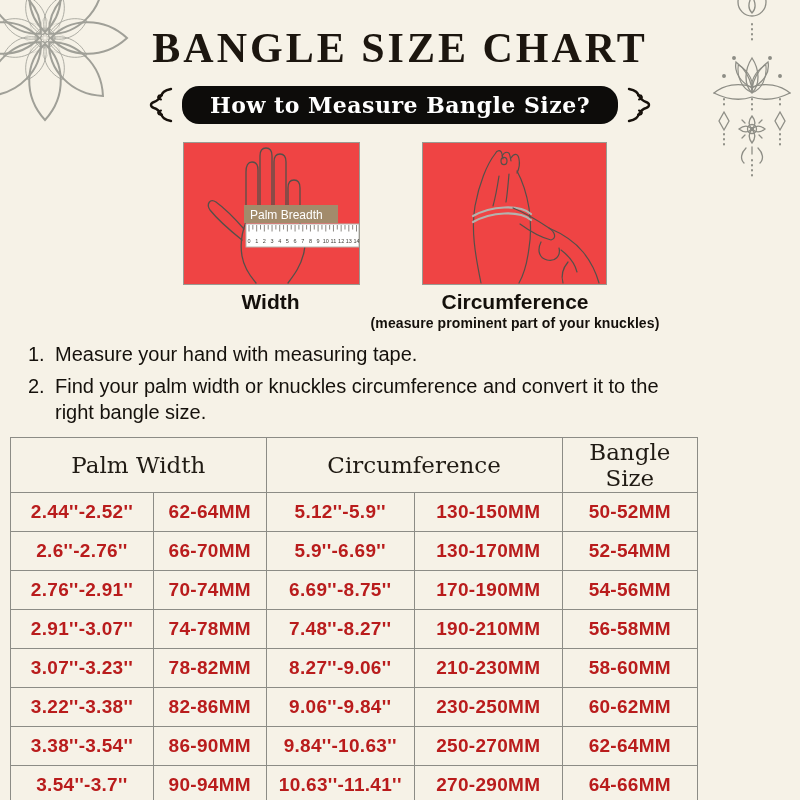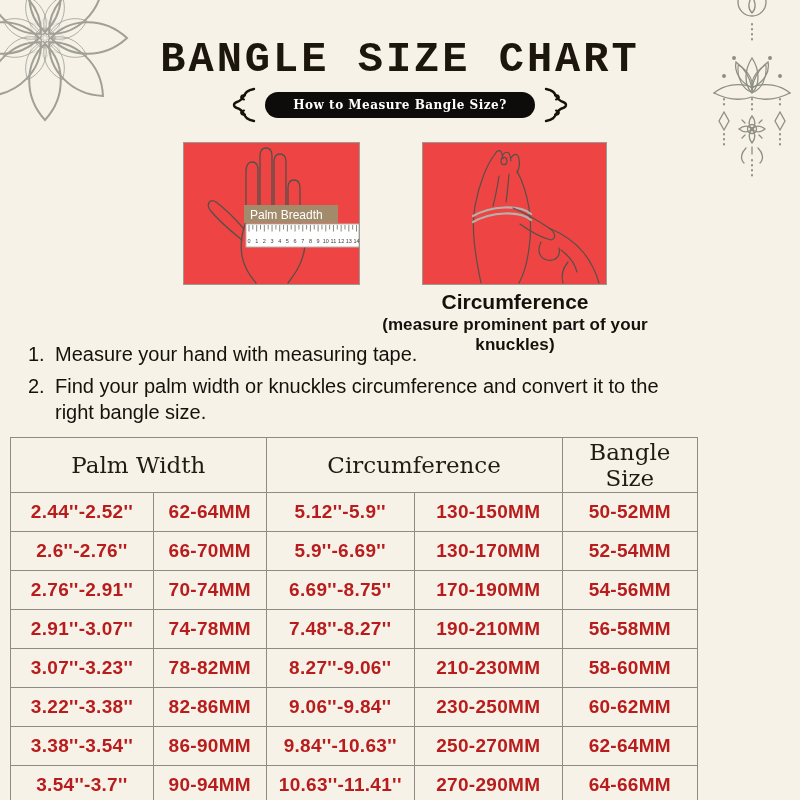--- a/index.html
+++ b/index.html
@@ -7,42 +7,42 @@
     position:relative;width:800px;height:800px;overflow:hidden;
     background:#f6f2e7;color:#1c160f;
     font-family:"Liberation Sans",sans-serif;
   }
   
   .mandala{position:absolute;left:-65px;top:-72px;width:220px;height:220px;}
   .ornament{position:absolute;left:690px;top:0;width:124px;height:200px;}
   
   .title{
     position:absolute;top:24px;left:0;right:0;text-align:center;
-    font-family:Liberation Mono, monospace;font-weight:700;font-size:42px;
-    letter-spacing:3px;color:#1c160f;white-space:nowrap;margin-top:12px;
+    font-family:Liberation Serif, serif;font-weight:700;font-size:42px;
+    letter-spacing:3px;color:#1c160f;white-space:nowrap;
   }
   .badge-row{
     position:absolute;top:86px;left:0;right:0;
     display:flex;justify-content:center;align-items:center;gap:9px;
   }
   .badge{
     background:#0d0c0a;color:#fff;
-    font-family:"DejaVu Serif",serif;font-weight:700;font-size:12px;
+    font-family:"DejaVu Serif",serif;font-weight:700;font-size:22px;
     letter-spacing:.5px;padding:6px 28px;border-radius:17px;white-space:nowrap;
   }
   .squiggle{width:26px;height:38px;}
   
   .box{position:absolute;top:142px;height:141px;background:#ef4444;border:1px solid #9a9a92;}
   .width-box{left:183px;width:175px;}
   .circ-box{left:422px;width:183px;}
   .box svg{position:absolute;left:0;top:0;width:100%;height:100%;}
   .cap{position:absolute;text-align:center;font-weight:700;color:#14100b;}
   .cap-width{top:290px;left:183px;width:175px;font-size:21px;}
   .cap-circ{top:290px;left:365px;width:300px;font-size:21px;}
-  .cap-note{font-size:17px;font-weight:700;margin-top:1px;letter-spacing:.1px;}
+  .cap-note{font-size:14px;font-weight:700;margin-top:1px;letter-spacing:.1px;}
   
   .steps{position:absolute;top:341px;left:28px;width:660px;margin:0;padding:0;
          font-size:20px;line-height:1.3;color:#15110c;}
   .steps li{list-style:none;position:relative;padding-left:27px;margin-bottom:6px;}
   .steps .num{position:absolute;left:0;}
   
   .size-table{
     position:absolute;top:437px;left:10px;width:688px;
     border-collapse:collapse;table-layout:fixed;
   }
@@ -286,20 +286,21 @@
         <path d="M50,78 C68,68 96,66 108,76" stroke="#b3b3ae" stroke-width="2.2"></path>
         <path d="M90,64 C100,68 114,76 126,84 C132,88 134,94 128,96 C120,94 108,88 97,80"></path>
         <path d="M126,84 C140,90 152,98 160,108 C170,120 174,132 176,139"></path>
         <path d="M118,98 C114,106 116,114 124,116 C132,118 138,112 136,104"></path>
         <path d="M138,106 C146,112 152,120 154,128"></path>
         <path d="M140,139 C138,132 140,124 145,118"></path>
       </g>
     </svg>
   </div>
 
+  <div class="cap cap-width">Width</div>
   <div class="cap cap-circ">
     <div>Circumference</div>
     <div class="cap-note">(measure prominent part of your knuckles)</div>
   </div>
 
   <ol class="steps">
       <li><span class="num">1.</span><span>Measure your hand with measuring tape.</span></li>
       <li><span class="num">2.</span><span>Find your palm width or knuckles circumference and convert it to the right bangle size.</span></li>
     </ol>
 

